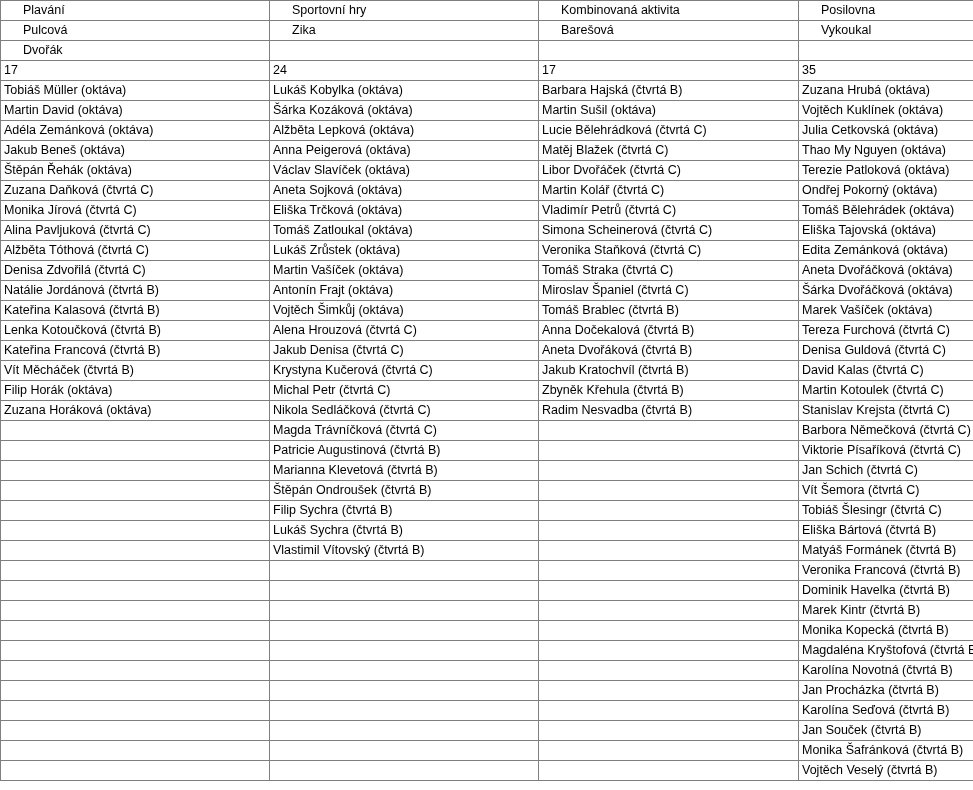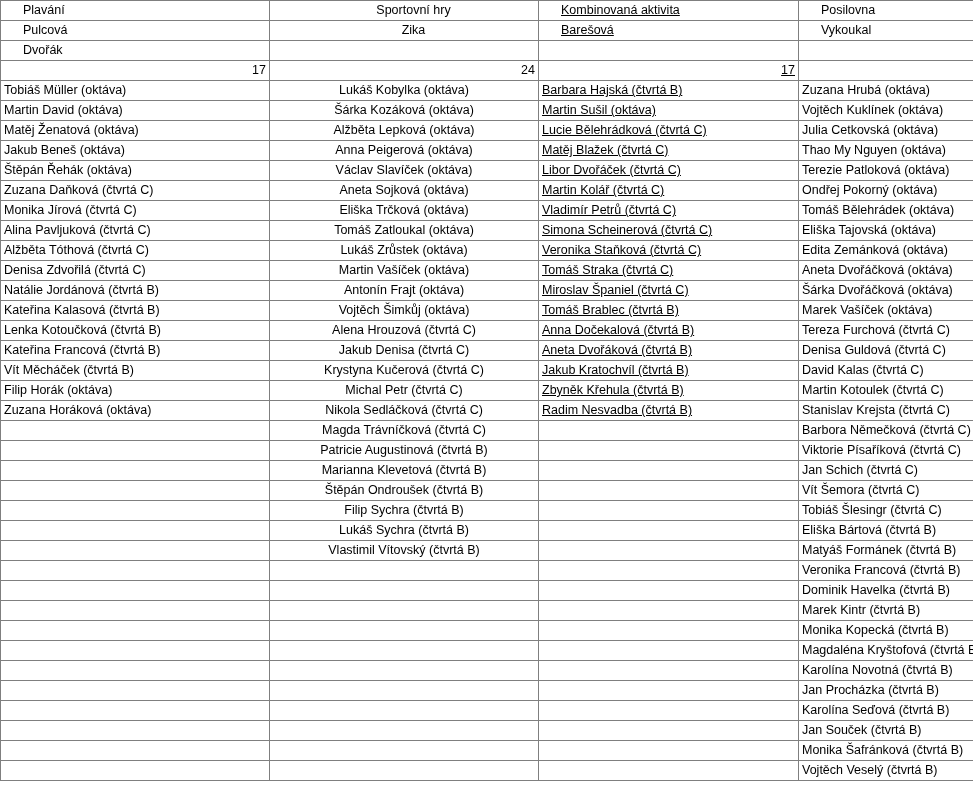--- a/index.html
+++ b/index.html
@@ -28,25 +28,25 @@
     border: 1px solid #7f7f7f;
     height: 19px;
     padding: 0 3px;
     vertical-align: middle;
     overflow: hidden;
     white-space: nowrap;
     font-size: 12.5px;
     line-height: 17px;
   }
   td.col0 { width: 243px; }
-  td.col1 { width: 243px; text-align: center; }
-  td.col2 { width: 234px; text-decoration: underline; }
+  td.col1 { width: 243px; }
+  td.col2 { width: 234px; }
   td.col3 { width: 249px; }
   tr.header-row td { background: #ffffff; padding-left: 22px; }
-  tr.count-row td { text-align: right; }
+  tr.count-row td { text-align: left; }
   td.empty { }
 </style>
 </head>
 <body>
 
 <div id="sheet">
   <table class="grid">
     <tbody>
       <tr class="header-row">
         <td class="col0">Plavání</td>
@@ -80,21 +80,21 @@
           <td class="col2">Barbara Hajská (čtvrtá B)</td>
           <td class="col3">Zuzana Hrubá (oktáva)</td>
         </tr>
         <tr>
           <td class="col0">Martin David (oktáva)</td>
           <td class="col1">Šárka Kozáková (oktáva)</td>
           <td class="col2">Martin Sušil (oktáva)</td>
           <td class="col3">Vojtěch Kuklínek (oktáva)</td>
         </tr>
         <tr>
-          <td class="col0">Matěj Ženatová (oktáva)</td>
+          <td class="col0">Adéla Zemánková (oktáva)</td>
           <td class="col1">Alžběta Lepková (oktáva)</td>
           <td class="col2">Lucie Bělehrádková (čtvrtá C)</td>
           <td class="col3">Julia Cetkovská (oktáva)</td>
         </tr>
         <tr>
           <td class="col0">Jakub Beneš (oktáva)</td>
           <td class="col1">Anna Peigerová (oktáva)</td>
           <td class="col2">Matěj Blažek (čtvrtá C)</td>
           <td class="col3">Thao My Nguyen (oktáva)</td>
         </tr>

